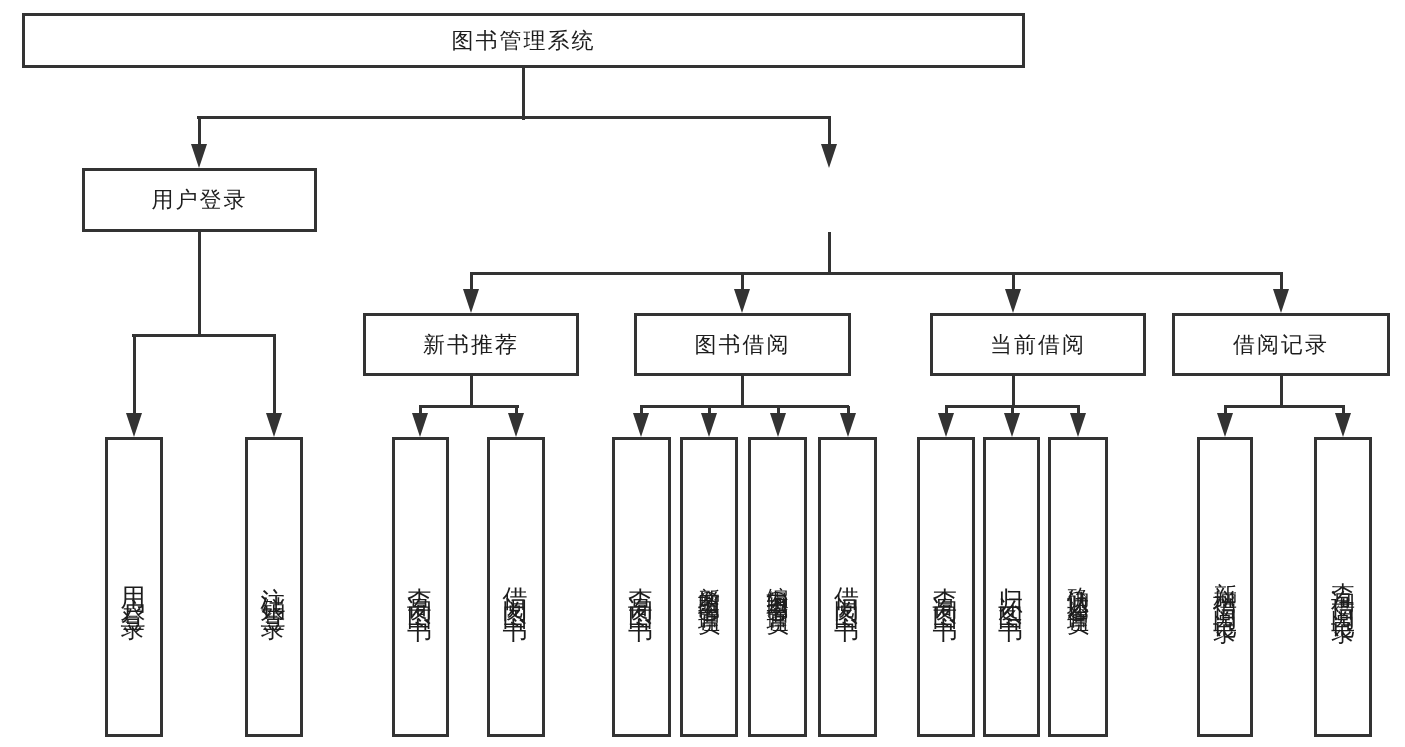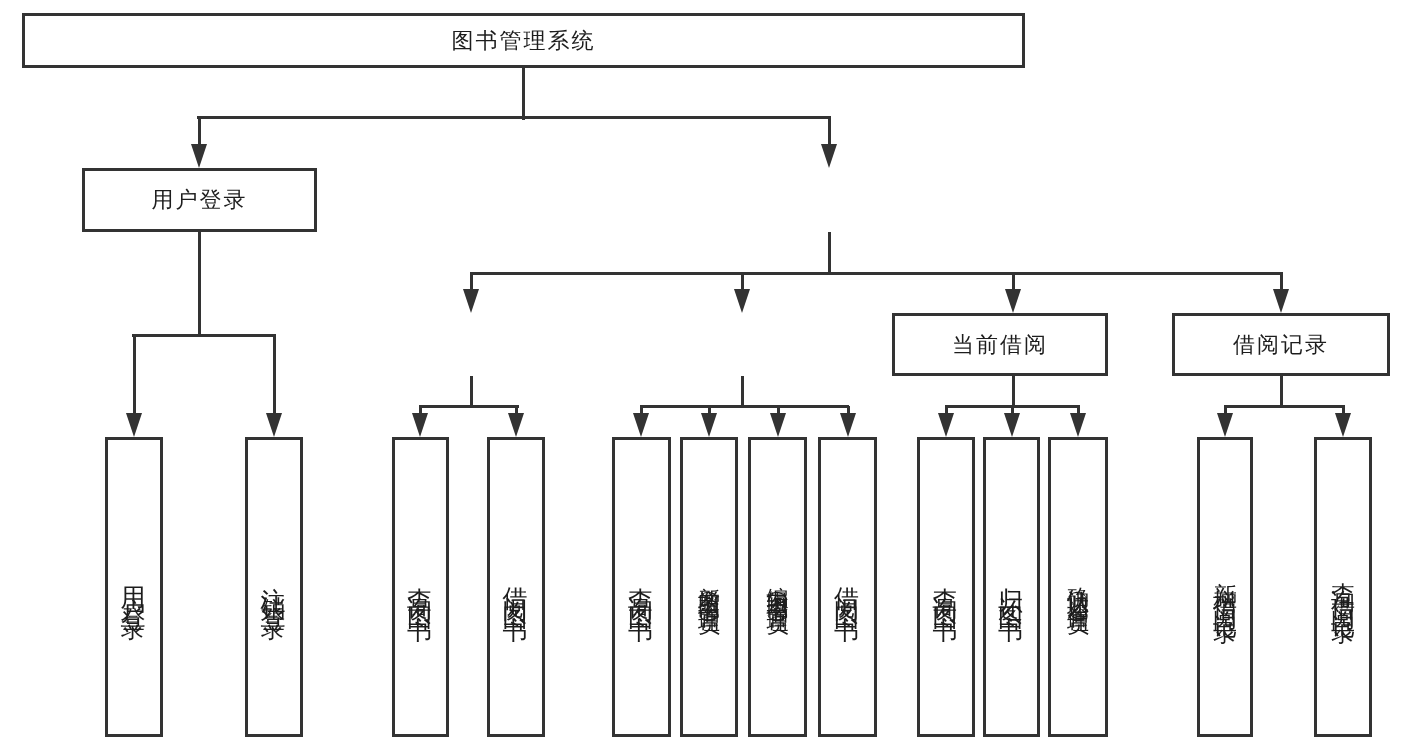--- a/index.html
+++ b/index.html
@@ -97,21 +97,27 @@
   <div class="arrow" style="left:1335px;top:413px;"></div>
 
   <div class="box" style="left:22px;top:13px;width:1003px;height:55px;">
     <span class="hlabel">图书管理系统</span>
   </div>
 
   <div class="box" style="left:82px;top:168px;width:235px;height:64px;">
     <span class="hlabel">用户登录</span>
   </div>
 
-  <div class="box" style="left:892px;top:313px;width:216px;height:63px;">
+  <div class="box" style="left:363px;top:313px;width:216px;height:63px;">
+    <span class="hlabel">新书推荐</span>
+  </div>
+  <div class="box" style="left:634px;top:313px;width:217px;height:63px;">
+    <span class="hlabel">图书借阅</span>
+  </div>
+  <div class="box" style="left:930px;top:313px;width:216px;height:63px;">
     <span class="hlabel">当前借阅</span>
   </div>
   <div class="box" style="left:1172px;top:313px;width:218px;height:63px;">
     <span class="hlabel">借阅记录</span>
   </div>
 
   <div class="box" style="left:105px;top:437px;width:58px;height:300px;">
     <span class="vtext sp4">用户登录</span>
   </div>
   <div class="box" style="left:245px;top:437px;width:58px;height:300px;">

